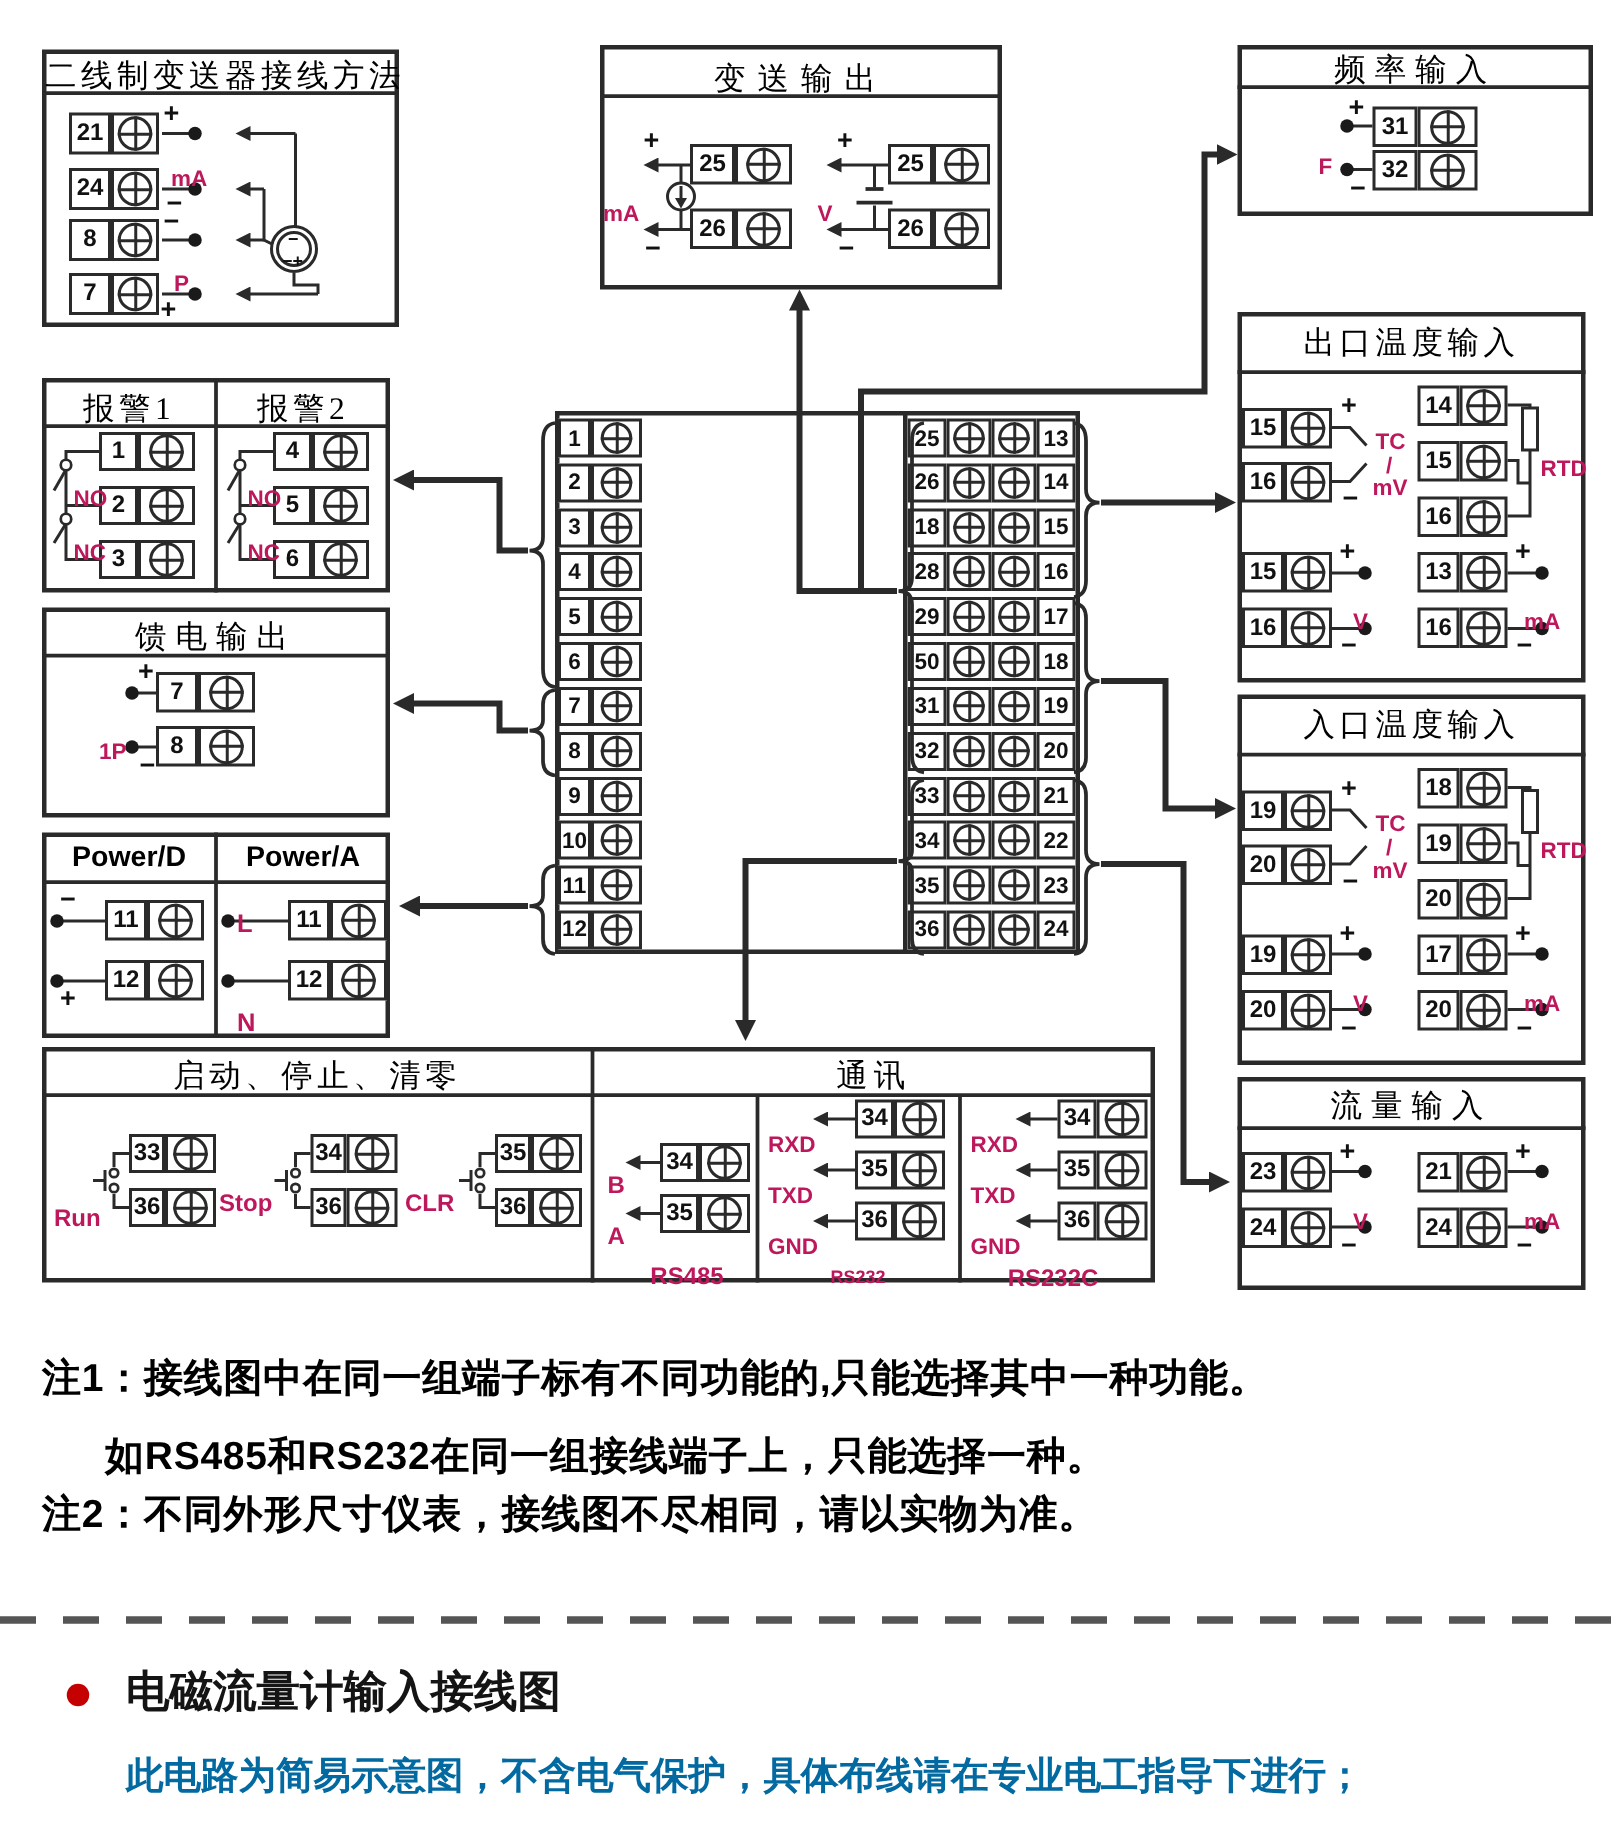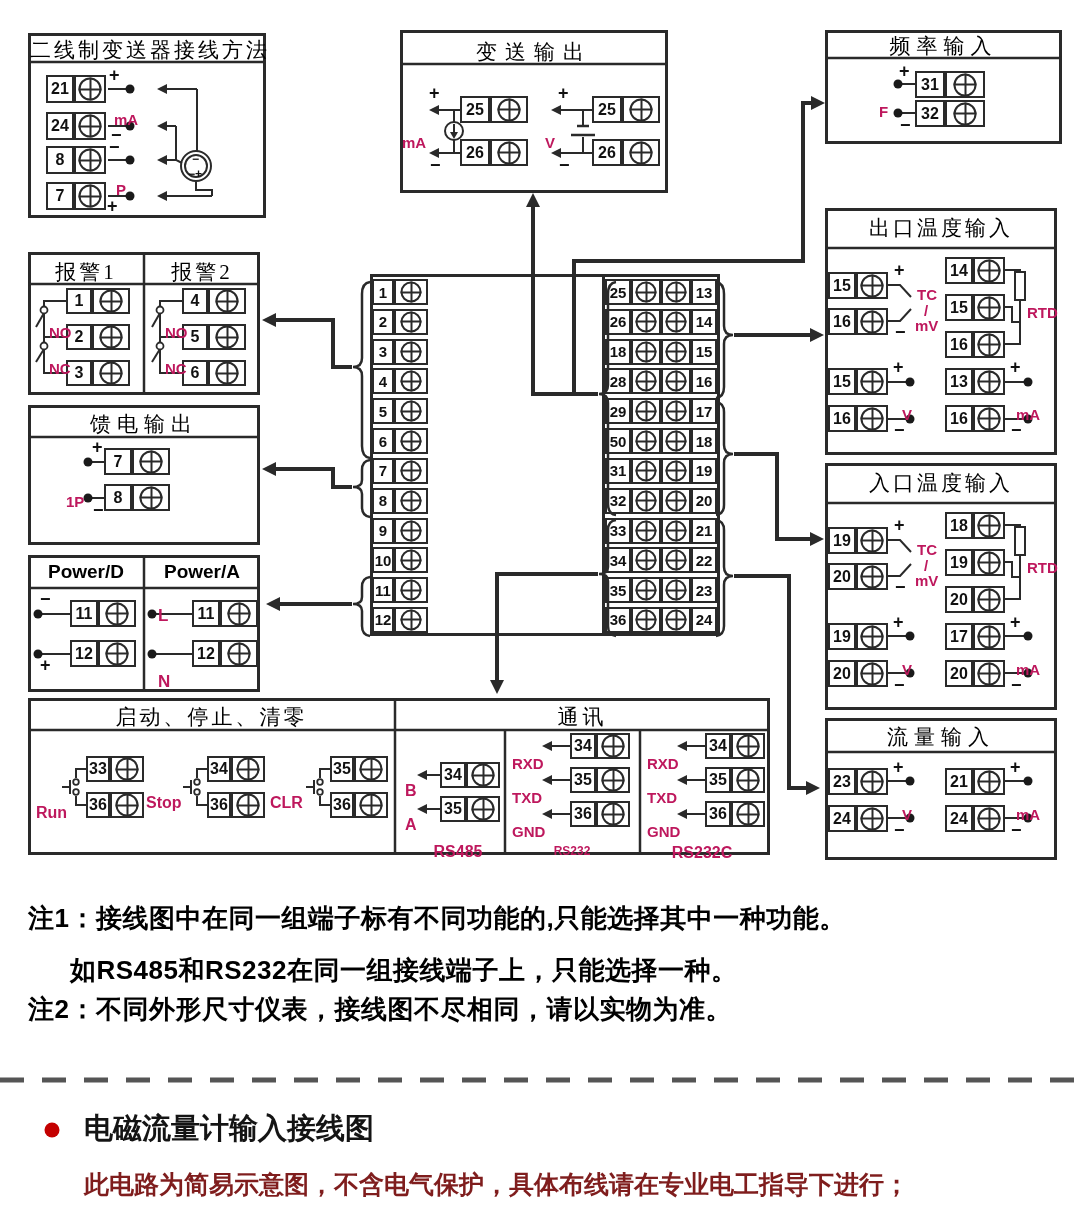--- a/index.html
+++ b/index.html
@@ -28,21 +28,21 @@
   .mrow .sc2::after{content:"";position:absolute;left:50%;top:50%;width:21px;height:21px;transform:translate(-50%,-50%);
       background:linear-gradient(#2a2a2a,#2a2a2a) center/100% 2px no-repeat,
                  linear-gradient(#2a2a2a,#2a2a2a) center/2px 100% no-repeat;}
   .rb .tn2{width:26px}.rb .sc2{width:30px}
   .lb{position:absolute;font:700 15px "Liberation Sans",sans-serif;color:#be185d;white-space:nowrap;z-index:4;margin-top:16px;}
   .sg{position:absolute;font:700 18px "Liberation Sans",sans-serif;color:#111;z-index:4;line-height:1;}
   .tm{position:absolute;font:700 12px "Liberation Sans",sans-serif;color:#111;z-index:4;line-height:1;}
   .ctr{text-align:center;}
   .note{position:absolute;font:700 26px/30px "Liberation Sans",sans-serif;color:#000;letter-spacing:.5px;z-index:4;white-space:nowrap;}
   .head{position:absolute;font:600 29px/36px "Liberation Sans",sans-serif;color:#141414;z-index:4;white-space:nowrap;}
-  .sub{position:absolute;font:700 25px/32px "Liberation Sans",sans-serif;color:#7f1d1d;z-index:4;white-space:nowrap;}
+  .sub{position:absolute;font:700 25px/32px "Liberation Sans",sans-serif;color:#0369a1;z-index:4;white-space:nowrap;}
   svg.layer{position:absolute;left:0;top:0;z-index:3;pointer-events:none;}
 </style>
 </head>
 <body>
 
 <div id="page">
 
   <div class="box" style="left:28px;top:33px;width:238px;height:185px"></div>
   <div class="box" style="left:400px;top:30px;width:268px;height:163px"></div>
   <div class="box" style="left:825px;top:30px;width:237px;height:114px"></div>

